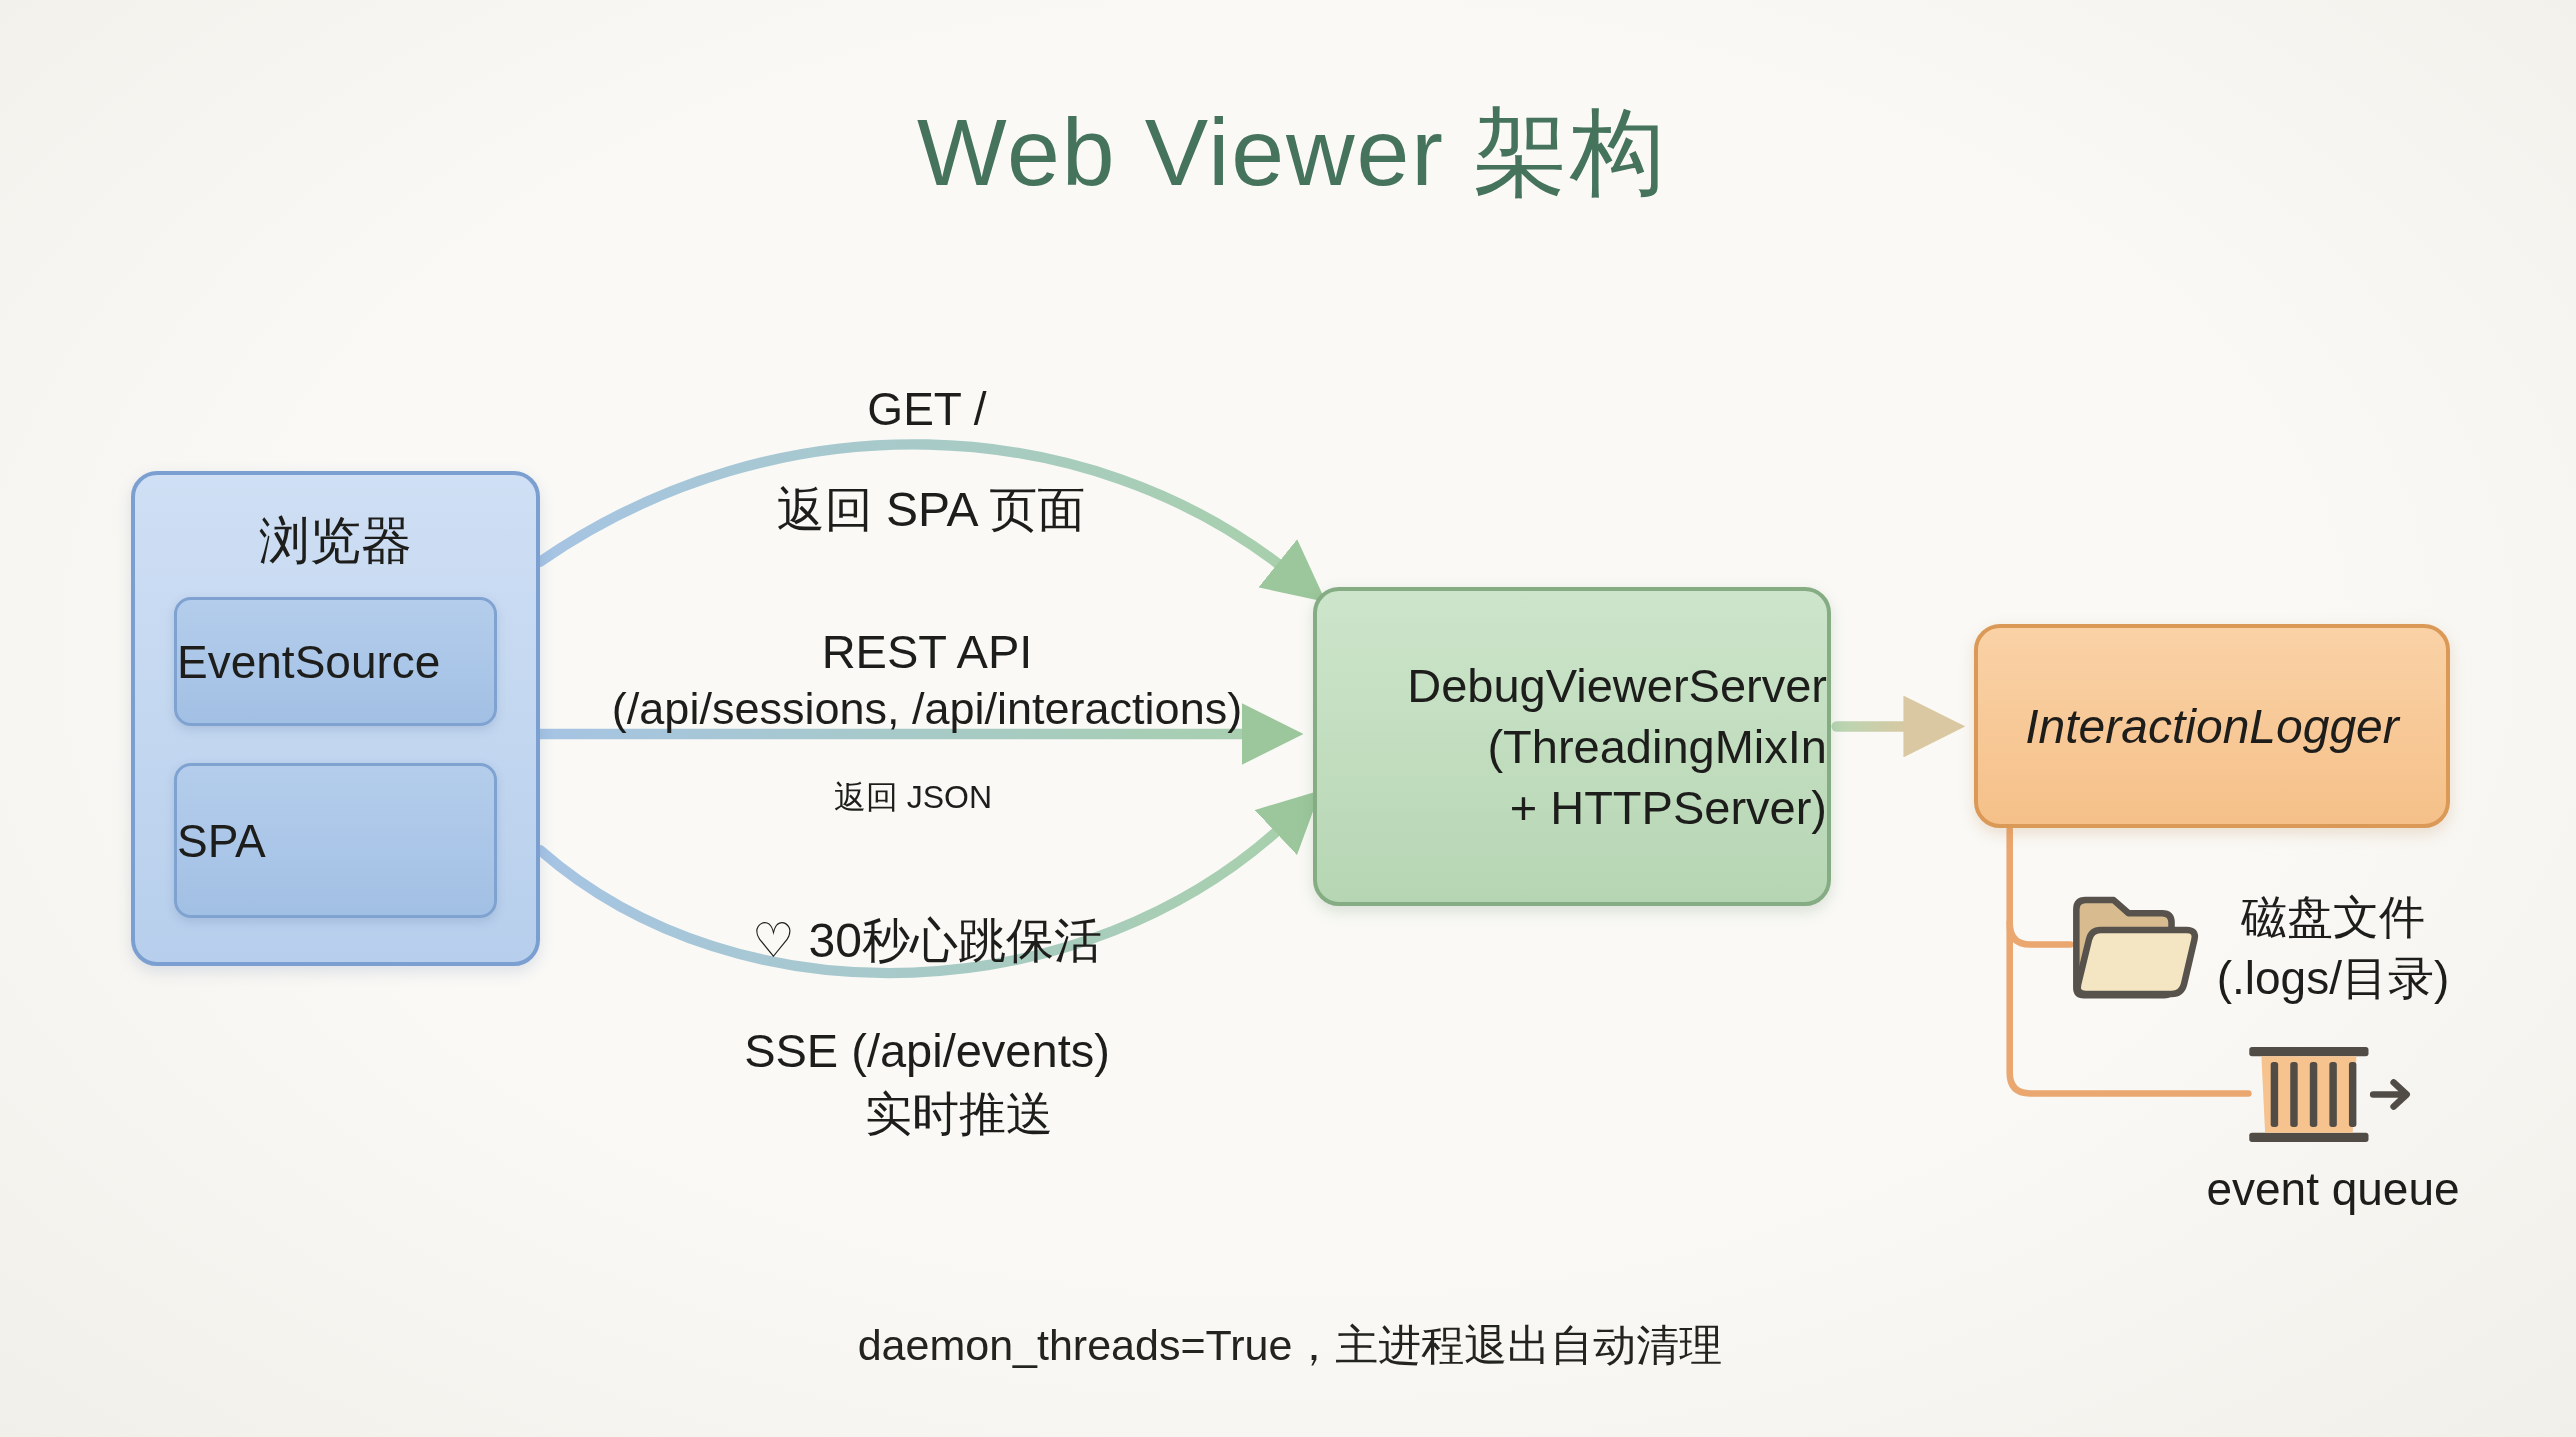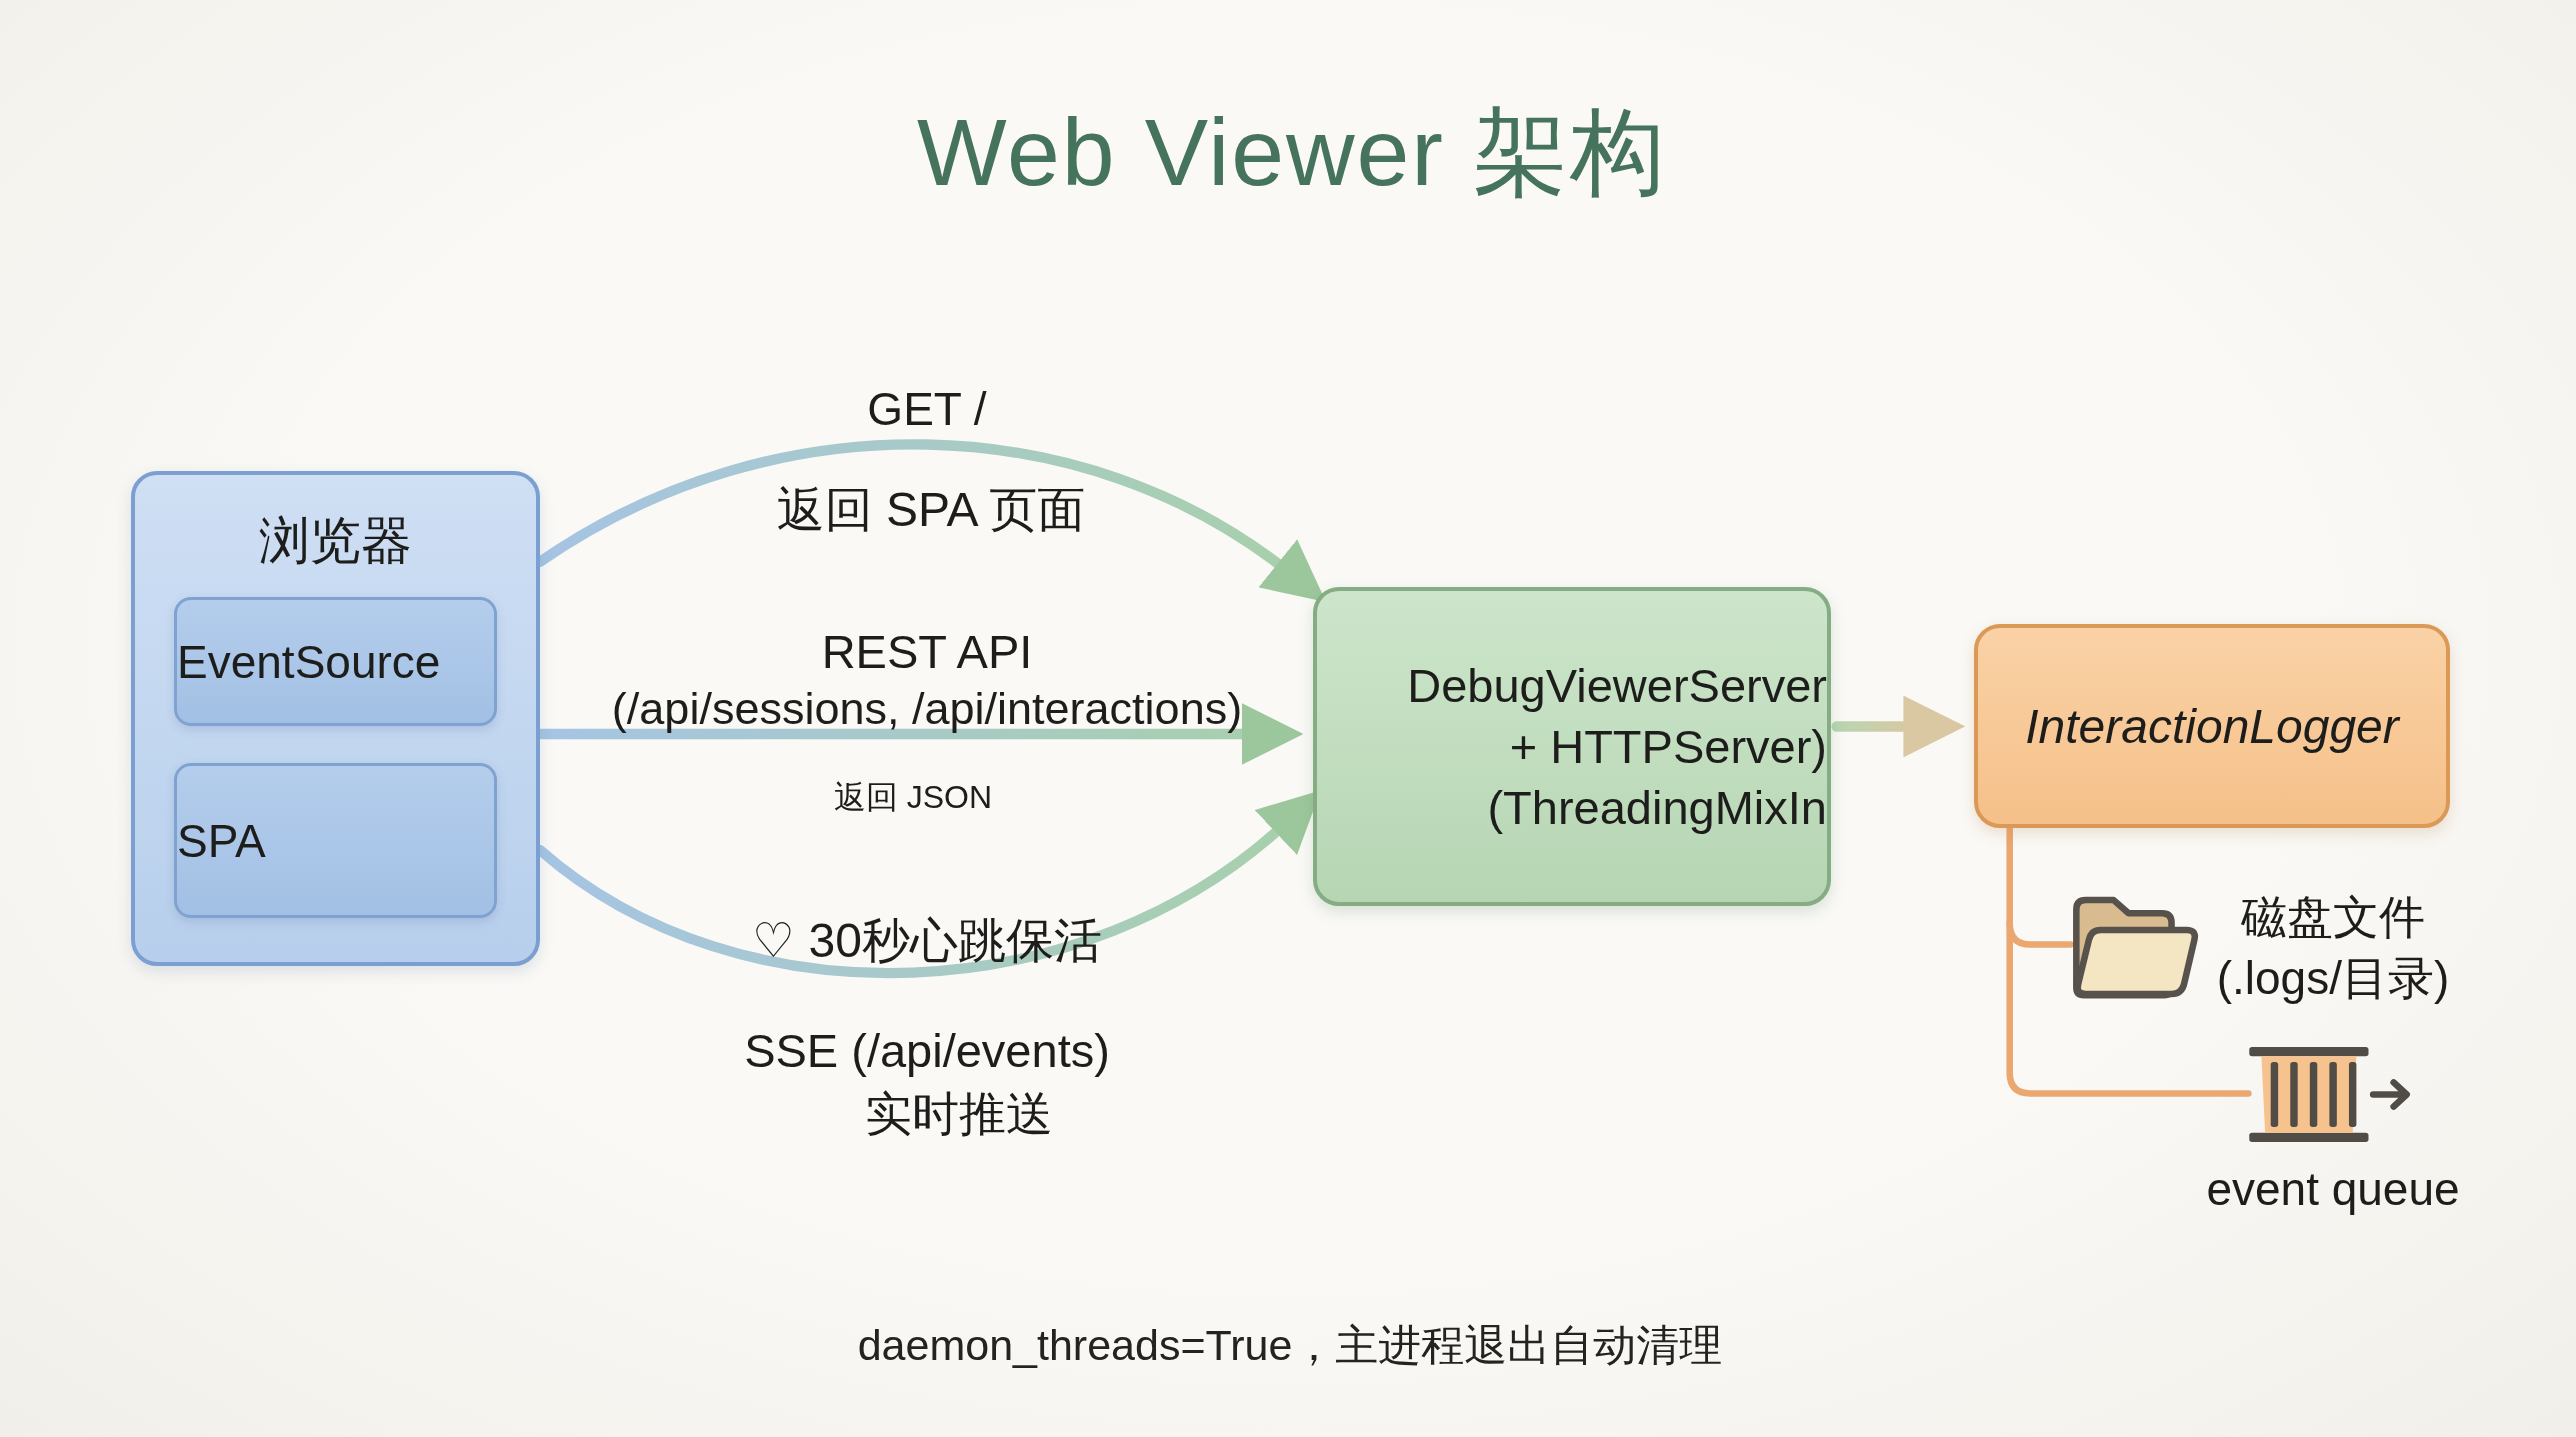--- a/index.html
+++ b/index.html
@@ -116,22 +116,22 @@
     <div class="child-box child-eventsource">
       <span>EventSource</span>
     </div>
     <div class="child-box child-spa">
       <span>SPA</span>
     </div>
   </div>
 
   <div class="box server">
     <div>DebugViewerServer</div>
+    <div>(ThreadingMixIn</div>
     <div>+ HTTPServer)</div>
-    <div>(ThreadingMixIn</div>
   </div>
 
   <div class="box logger">
     <span>InteractionLogger</span>
   </div>
 
   <div class="lbl lbl-get-request">GET /</div>
   <div class="lbl lbl-get-response">返回 SPA 页面</div>
   <div class="lbl lbl-rest-name">REST API</div>
   <div class="lbl lbl-rest-endpoints">(/api/sessions, /api/interactions)</div>

